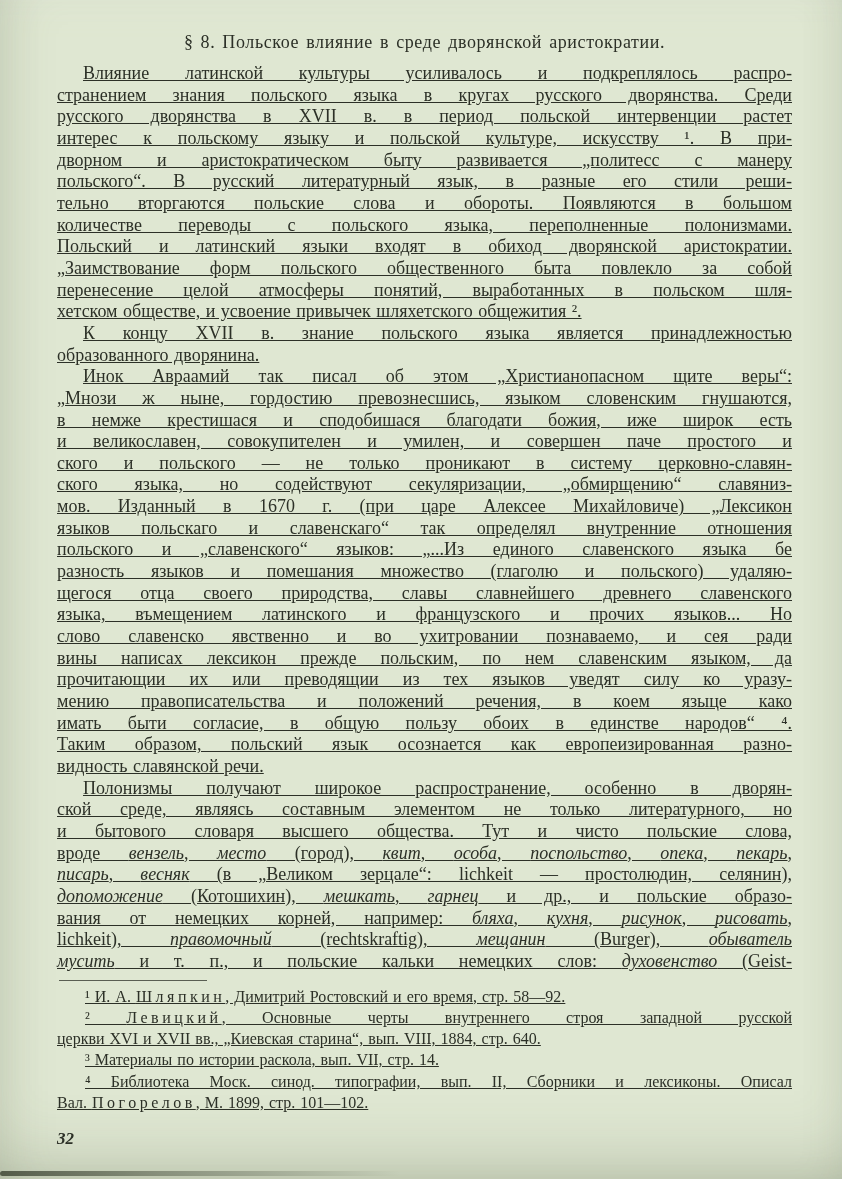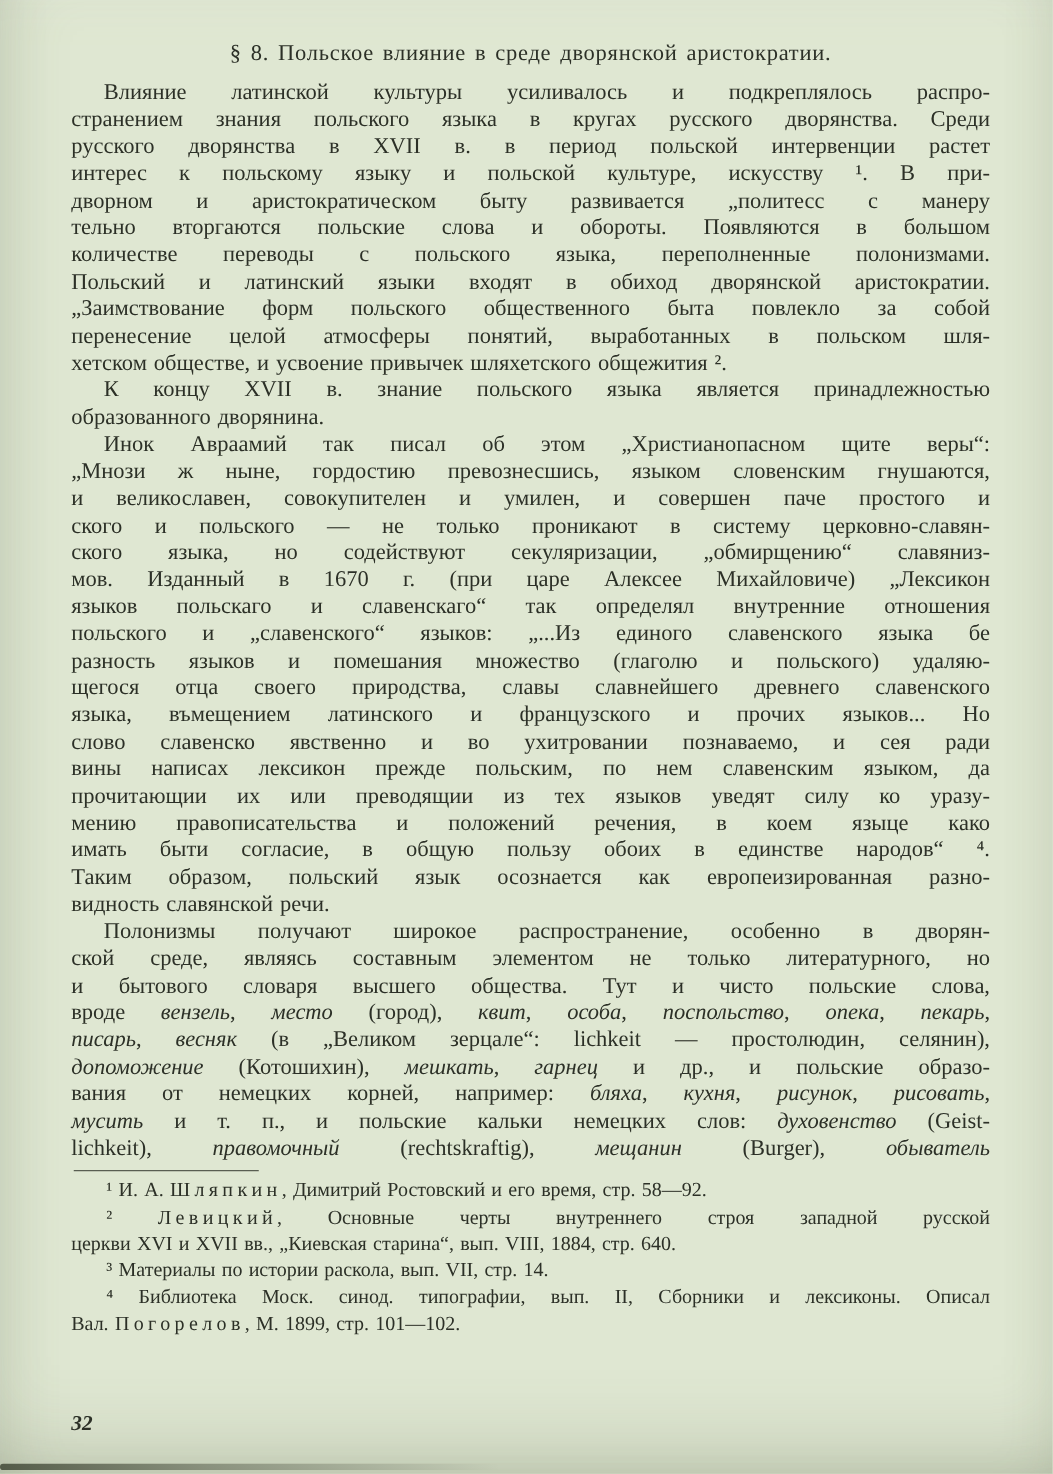--- a/index.html
+++ b/index.html
@@ -17,21 +17,21 @@
       inset 34px 0 60px -38px rgba(88,98,72,.22),
       inset -24px 0 50px -32px rgba(88,98,72,.16),
       inset 0 18px 40px -30px rgba(255,255,250,.5);
   }
   .content{position:absolute;left:57px;top:30px;width:735px;}
   .heading{
     text-align:center;font-weight:normal;font-size:18px;
     letter-spacing:.6px;line-height:24px;margin:0 0 9px 0;
     word-spacing:2px;
   }
-  .para{margin:0;}
+  .para{margin:0;text-decoration:underline;}
   .line{
     font-size:18px;line-height:21.65px;
     text-align:justify;text-align-last:justify;
     word-spacing:1px;
   }
   .line.nj{text-align-last:left;}
   .line.ind{text-indent:26px;}
   .it{font-style:italic;}
   .sp{letter-spacing:3.5px;}
   .footrule{
@@ -56,34 +56,36 @@
 <div class="page">
   <div class="content">
     <div class="heading">§ 8. Польское влияние в среде дворянской аристократии.</div>
     <div>
         <div class="para">
           <div class="line ind"><span>Влияние латинской культуры усиливалось и подкреплялось распро-</span></div>
           <div class="line"><span>странением знания польского языка в кругах русского дворянства. Среди</span></div>
           <div class="line"><span>русского дворянства в XVII в. в период польской интервенции растет</span></div>
           <div class="line"><span>интерес к польскому языку и польской культуре, искусству ¹. В при-</span></div>
           <div class="line"><span>дворном и аристократическом быту развивается „политесс с манеру</span></div>
+          <div class="line"><span>польского“. В русский литературный язык, в разные его стили реши-</span></div>
           <div class="line"><span>тельно вторгаются польские слова и обороты. Появляются в большом</span></div>
           <div class="line"><span>количестве переводы с польского языка, переполненные полонизмами.</span></div>
           <div class="line"><span>Польский и латинский языки входят в обиход дворянской аристократии.</span></div>
           <div class="line"><span>„Заимствование форм польского общественного быта повлекло за собой</span></div>
           <div class="line"><span>перенесение целой атмосферы понятий, выработанных в польском шля-</span></div>
           <div class="line nj"><span>хетском обществе, и усвоение привычек шляхетского общежития ².</span></div>
         </div>
         <div class="para">
           <div class="line ind"><span>К концу XVII в. знание польского языка является принадлежностью</span></div>
           <div class="line nj"><span>образованного дворянина.</span></div>
         </div>
         <div class="para">
           <div class="line ind"><span>Инок Авраамий так писал об этом „Христианопасном щите веры“:</span></div>
           <div class="line"><span>„Мнози ж ныне, гордостию превознесшись, языком словенским гнушаются,</span></div>
+          <div class="line"><span>в немже крестишася и сподобишася благодати божия, иже широк есть</span></div>
           <div class="line"><span>и великославен, совокупителен и умилен, и совершен паче простого и</span></div>
           <div class="line"><span>ского и польского — не только проникают в систему церковно-славян-</span></div>
           <div class="line"><span>ского языка, но содействуют секуляризации, „обмирщению“ славяниз-</span></div>
           <div class="line"><span>мов. Изданный в 1670 г. (при царе Алексее Михайловиче) „Лексикон</span></div>
           <div class="line"><span>языков польскаго и славенскаго“ так определял внутренние отношения</span></div>
           <div class="line"><span>польского и „славенского“ языков: „...Из единого славенского языка бе</span></div>
           <div class="line"><span>разность языков и помешания множество (глаголю и польского) удаляю-</span></div>
           <div class="line"><span>щегося отца своего природства, славы славнейшего древнего славенского</span></div>
           <div class="line"><span>языка, въмещением латинского и французского и прочих языков... Но</span></div>
           <div class="line"><span>слово славенско явственно и во ухитровании познаваемо, и сея ради</span></div>
@@ -95,22 +97,22 @@
           <div class="line nj"><span>видность славянской речи.</span></div>
         </div>
         <div class="para">
           <div class="line ind"><span>Полонизмы получают широкое распространение, особенно в дворян-</span></div>
           <div class="line"><span>ской среде, являясь составным элементом не только литературного, но</span></div>
           <div class="line"><span>и бытового словаря высшего общества. Тут и чисто польские слова,</span></div>
           <div class="line"><span>вроде </span><span class="it">вензель</span><span>, </span><span class="it">место</span><span> (город), </span><span class="it">квит</span><span>, </span><span class="it">особа</span><span>, </span><span class="it">поспольство</span><span>, </span><span class="it">опека</span><span>, </span><span class="it">пекарь</span><span>,</span></div>
           <div class="line"><span class="it">писарь</span><span>, </span><span class="it">весняк</span><span> (в „Великом зерцале“: lichkeit — простолюдин, селянин),</span></div>
           <div class="line"><span class="it">допоможение</span><span> (Котошихин), </span><span class="it">мешкать</span><span>, </span><span class="it">гарнец</span><span> и др., и польские образо-</span></div>
           <div class="line"><span>вания от немецких корней, например: </span><span class="it">бляха</span><span>, </span><span class="it">кухня</span><span>, </span><span class="it">рисунок</span><span>, </span><span class="it">рисовать</span><span>,</span></div>
+          <div class="line"><span>lichkeit), </span><span class="it">правомочный</span><span> (rechtskraftig), </span><span class="it">мещанин</span><span> (Burger), </span><span class="it">обыватель</span></div>
           <div class="line"><span class="it">мусить</span><span> и т. п., и польские кальки немецких слов: </span><span class="it">духовенство</span><span> (Geist-</span></div>
-          <div class="line"><span>lichkeit), </span><span class="it">правомочный</span><span> (rechtskraftig), </span><span class="it">мещанин</span><span> (Burger), </span><span class="it">обыватель</span></div>
         </div>
       </div>
     <div class="footrule"></div>
     <div class="foot">
         <div class="para">
           <div class="line ind nj"><span>¹ И. А. </span><span class="sp">Шляпкин</span><span>, Димитрий Ростовский и его время, стр. 58—92.</span></div>
         </div>
         <div class="para">
           <div class="line ind"><span>² </span><span class="sp">Левицкий</span><span>, Основные черты внутреннего строя западной русской</span></div>
           <div class="line nj"><span>церкви XVI и XVII вв., „Киевская старина“, вып. VIII, 1884, стр. 640.</span></div>

